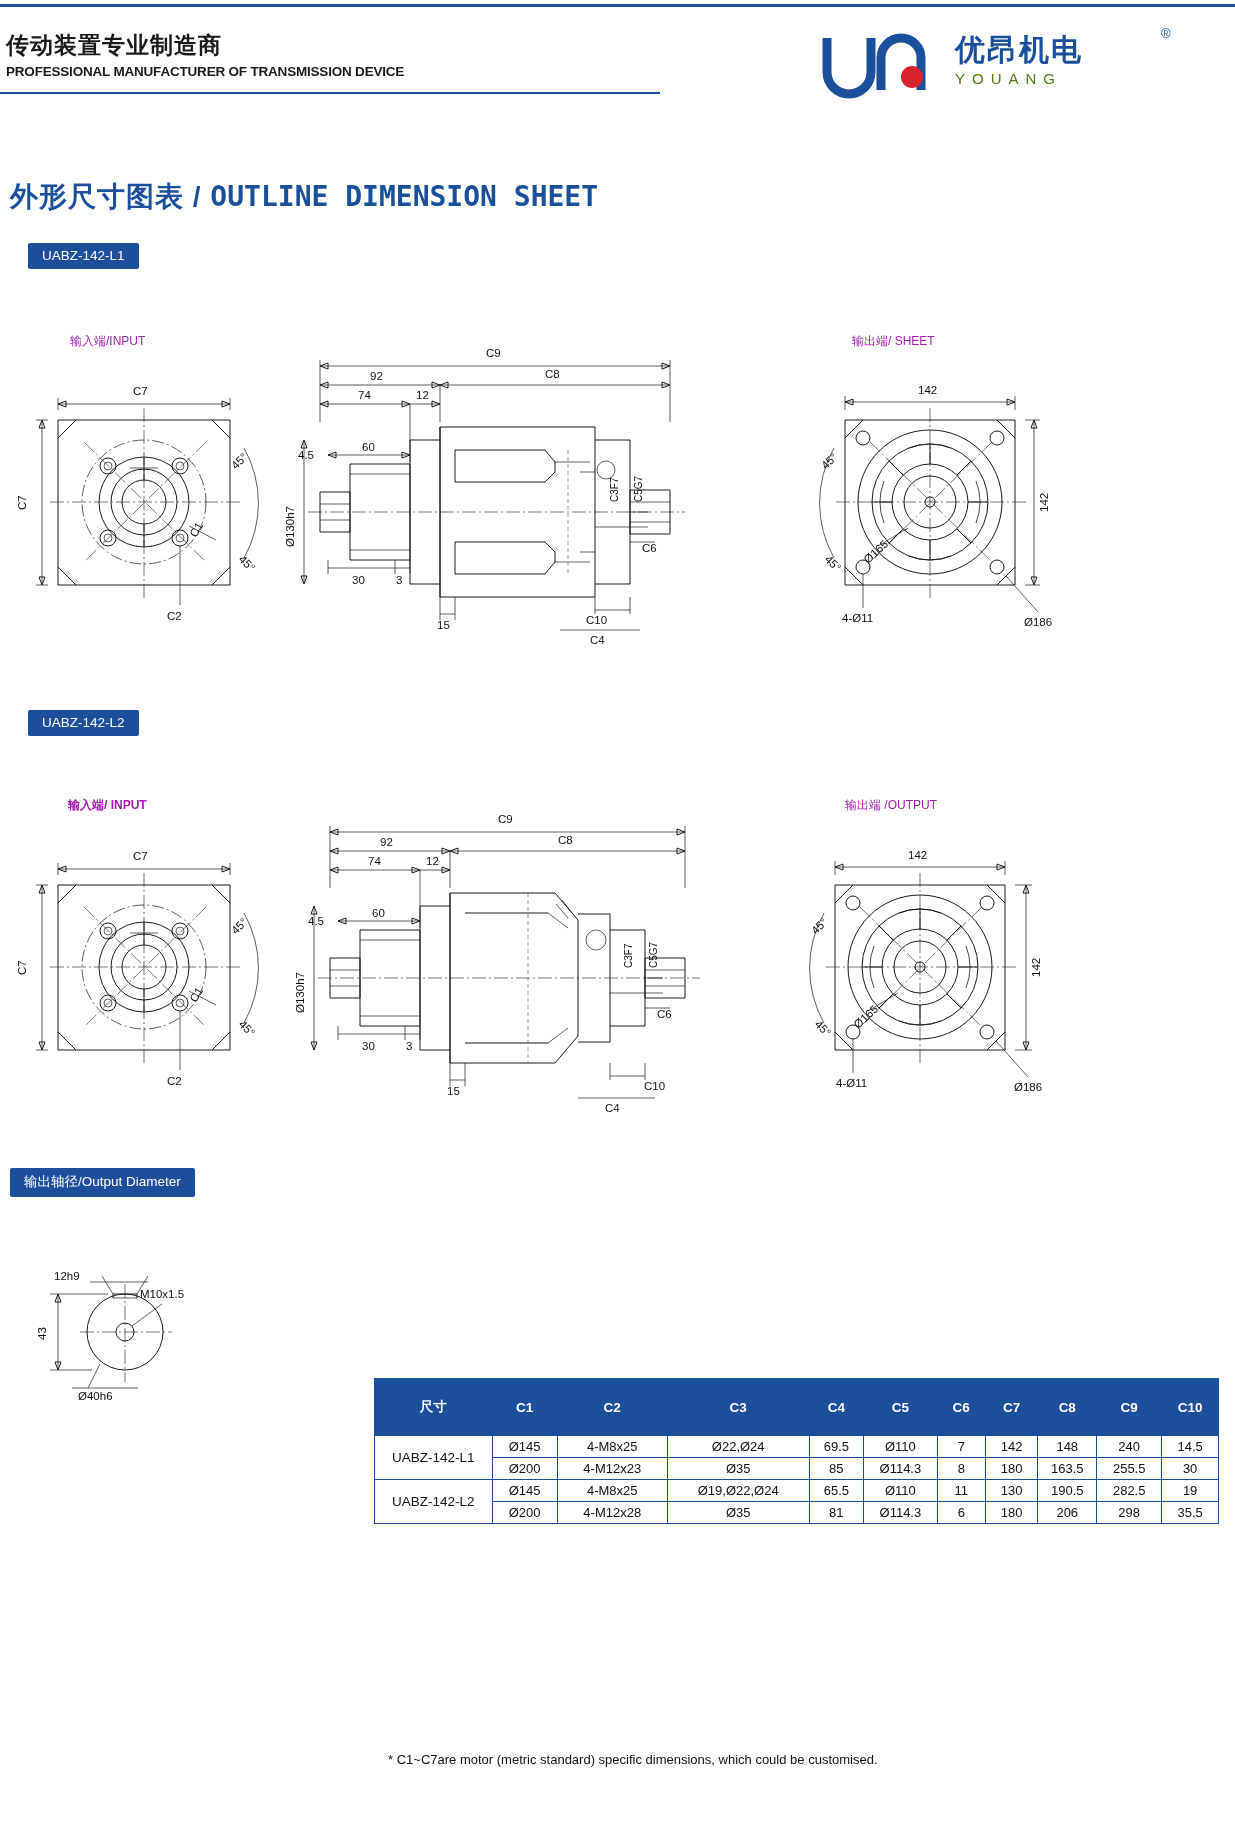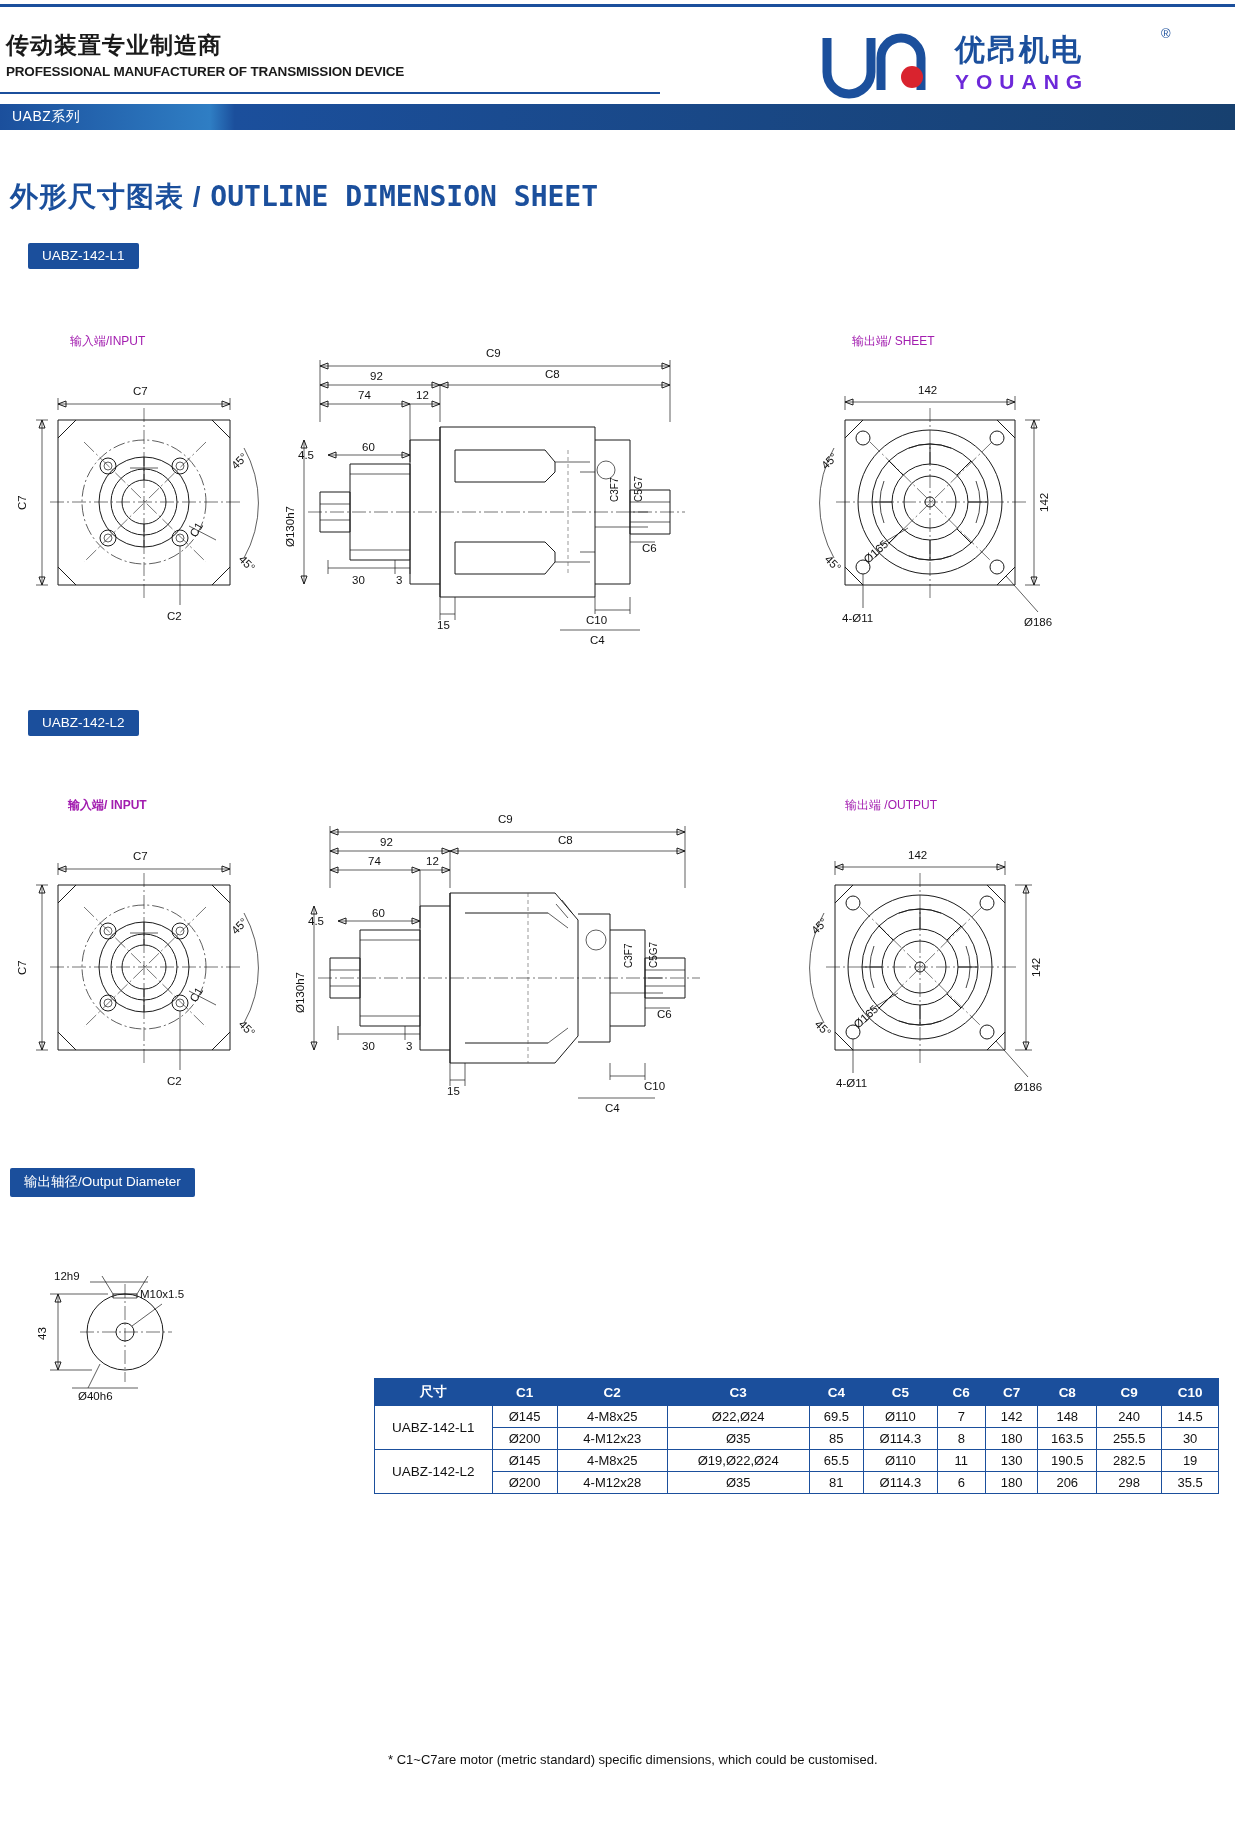--- a/index.html
+++ b/index.html
@@ -17,21 +17,21 @@
   
   .top-rule { position:absolute; left:0; top:4px; width:1235px; height:3px; background:#1b4f9c; }
   .header { position:absolute; left:0; top:20px; width:1235px; height:80px; }
   .hdr-cn { position:absolute; left:6px; top:10px; font-size:23px; font-weight:bold; color:#1a1a1a; letter-spacing:1px; }
   .hdr-en { position:absolute; left:6px; top:44px; font-size:13.5px; font-weight:bold; color:#1a1a1a; letter-spacing:-0.2px; }
   .hdr-rule { position:absolute; left:0; top:72px; width:660px; height:2px; background:#1b4f9c; }
 
   .logo-wrap { position:absolute; right:18px; top:6px; width:480px; height:80px;text-align:right; }
   .logo-mark { position:absolute; left:80px; top:6px; width:120px; height:62px; }
   .logo-cn { position:absolute; left:218px; top:4px; font-size:30px; font-weight:bold; color:#1b4f9c; letter-spacing:2px; }
-  .logo-en { position:absolute; left:218px; top:44px; font-size:21px; font-weight:bold; color:#6d28d9; letter-spacing:7px; }
+  .logo-en { position:absolute; left:218px; top:44px; font-size:15px; font-weight:normal; color:#4d7c0f; letter-spacing:7px; }
   .logo-r { position:absolute; left:424px; top:0px; font-size:13px; color:#1b4f9c; }
 
   
   .series-bar { position:absolute; left:0; top:104px; width:1235px; height:26px;
      background:linear-gradient(to right, #1b4f9c 0%, #2f7ec4 17%, #1b4f9c 19%, #17406f 100%); }
   .series-bar .lbl { position:absolute; left:12px; top:4px; color:#fff; font-size:14px; letter-spacing:0.5px; }
 
   
   .sheet-title { position:absolute; left:10px; top:178px; font-size:28px; font-weight:bold; color:#1b4f9c; letter-spacing:1px; }
   .sheet-title .mono { font-family:"DejaVu Sans Mono", monospace; letter-spacing:0px; }
@@ -46,21 +46,21 @@
   svg { display:block; overflow:visible; }
   .ln { stroke:#1a1a1a; stroke-width:1; fill:none; }
   .lnt { stroke:#1a1a1a; stroke-width:0.7; fill:none; }
   .ctr { stroke:#1a1a1a; stroke-width:0.6; fill:none; stroke-dasharray:14 3 2 3; }
   .hid { stroke:#555; stroke-width:0.6; fill:none; stroke-dasharray:4 3; }
   .dimtxt { font-family:"Liberation Sans", sans-serif; font-size:11.5px; fill:#111; }
   .dimtxt.sm { font-size:10px; }
 
   
   table.spec { position:absolute; border-collapse:collapse; font-size:13px; }
-  table.spec th { background:#1b4f9c; color:#fff; font-weight:bold; border:1px solid #1b4f9c; padding:4px 3px; text-align:center; font-size:13.5px;}
+  table.spec th { background:#1b4f9c; color:#fff; font-weight:bold; border:1px solid #1b4f9c; padding:19px 3px; text-align:center; font-size:13.5px;}
   table.spec td { border:1px solid #1b4f9c; padding:3px 3px; text-align:center; color:#111; }
   table.spec td.model { font-size:13.5px; }
 
   .notes { position:absolute; font-size:13px; color:#111; line-height:1.55; }
 </style>
 </head>
 <body>
 
 <div class="page">
 
@@ -78,23 +78,20 @@
           <path d="M64 58 L64 26 A20 20 0 0 1 104 26 L104 58" fill="none" stroke="#1b4f9c" stroke-width="9"></path>
           <circle cx="95" cy="45" r="11" fill="#d9232e"></circle>
         </svg>
       </div>
       <div class="logo-cn">优昂机电</div>
       <div class="logo-en">YOUANG</div>
       <div class="logo-r">®</div>
     </div>
   </div>
 
-  <div class="series-bar">
-    <div class="lbl">UABZ系列</div>
-  </div>
 
   <div class="sheet-title">
     <span>外形尺寸图表 / </span><span class="mono">OUTLINE DIMENSION SHEET</span>
   </div>
 
   <div class="tag" style="left:28px; top:243px;">UABZ-142-L1</div>
 
   <div class="sec-label" style="left:70px; top:333px;">输入端/INPUT</div>
   <div class="sec-label" style="left:852px; top:333px;">输出端/ SHEET</div>
 

